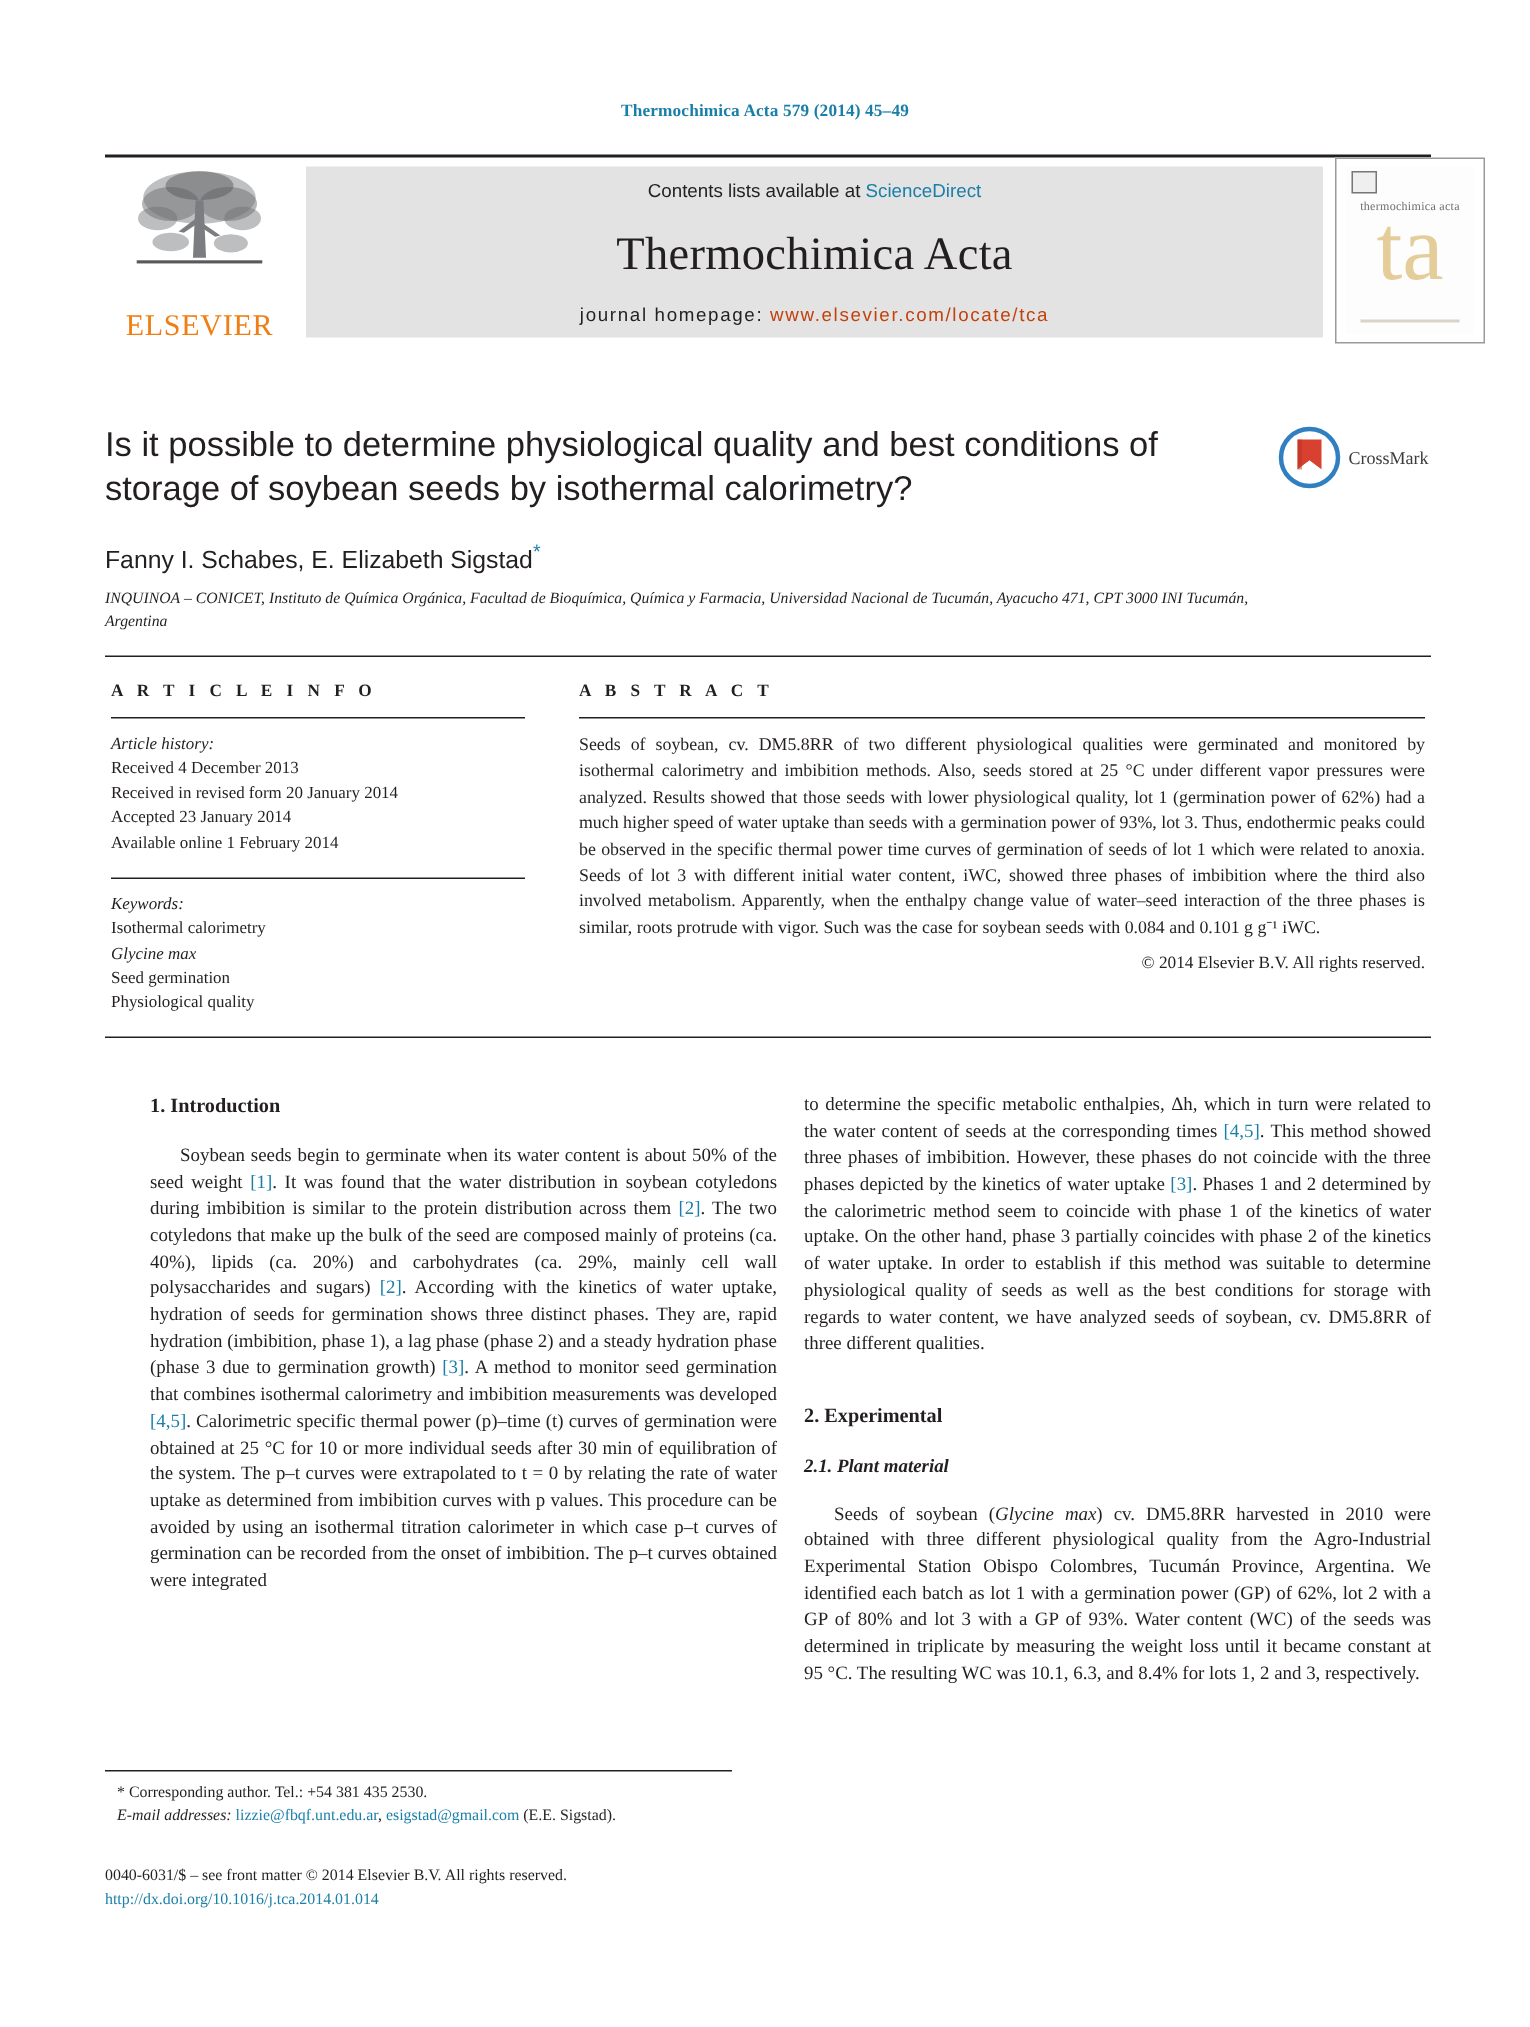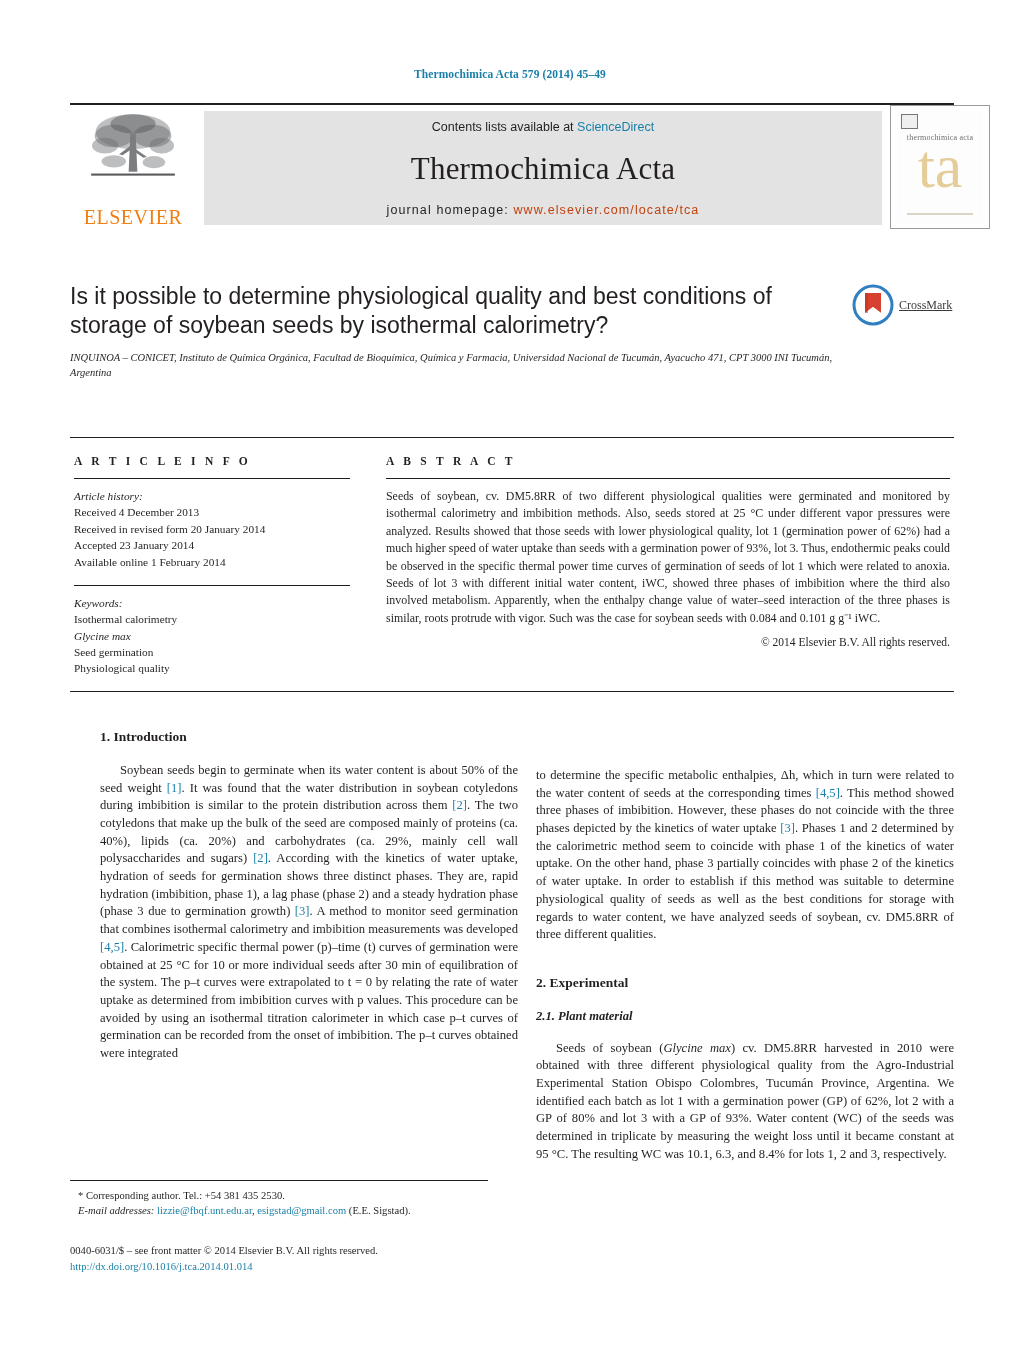--- a/index.html
+++ b/index.html
@@ -174,21 +174,20 @@
     width: 102px;
     height: 46px;
     display: flex;
     align-items: center;
     gap: 5px;
   }
   .crossmark-label {
     font-family: "Liberation Serif", serif;
     font-size: 12px;
     color: #3b3b3b;
-    text-decoration: underline;
   }
   .authors {
     margin-top: 19px;
     font-family: "Liberation Sans", sans-serif;
     font-size: 16.5px;
     color: #231f20;
   }
   .authors .star {
     color: #1a7fa8;
     font-size: 13px;
@@ -264,21 +263,21 @@
     position: absolute;
     top: 728px;
     width: 418px;
     font-family: "Liberation Serif", serif;
     font-size: 12.6px;
     line-height: 1.405;
     text-align: justify;
     color: #231f20;
   }
   .col-left { left: 70px; margin-left: 30px; }
-  .col-right { left: 536px; margin-top: 39px; }
+  .col-right { left: 536px; }
   .h2 {
     font-family: "Liberation Serif", serif;
     font-size: 13.5px;
     font-weight: bold;
     margin: 0 0 15px 0;
     text-align: left;
   }
   .h2.spaced { margin-top: 30px; }
   .h3 {
     font-family: "Liberation Serif", serif;
@@ -377,20 +376,23 @@
     <div class="crossmark">
       <svg width="42" height="42" viewBox="0 0 42 42">
         <circle cx="21" cy="21" r="19" fill="#ffffff" stroke="#2f7fc1" stroke-width="3"></circle>
         <path d="M13 9 h16 v20 l-8 -6 l-8 6 Z" fill="#d8412f"></path>
         <path d="M21 23 l8 6 v3 h-16 v-3 Z" fill="#ffffff"></path>
         <rect x="13" y="9" width="3" height="20" fill="#b8311f" opacity=".5"></rect>
       </svg>
       <span class="crossmark-label">CrossMark</span>
     </div>
 
+    <div class="authors">
+      <span>Fanny I. Schabes, E. Elizabeth Sigstad</span><span class="star">*</span>
+    </div>
 
     <div class="affil">INQUINOA – CONICET, Instituto de Química Orgánica, Facultad de Bioquímica, Química y Farmacia, Universidad Nacional de Tucumán, Ayacucho 471, CPT 3000 INI Tucumán, Argentina</div>
   </div>
 
   <div class="band">
 
     <div class="col-info">
       <div class="sec-head">A R T I C L E    I N F O</div>
       <div class="hr-thin"></div>
       <div class="hist">

